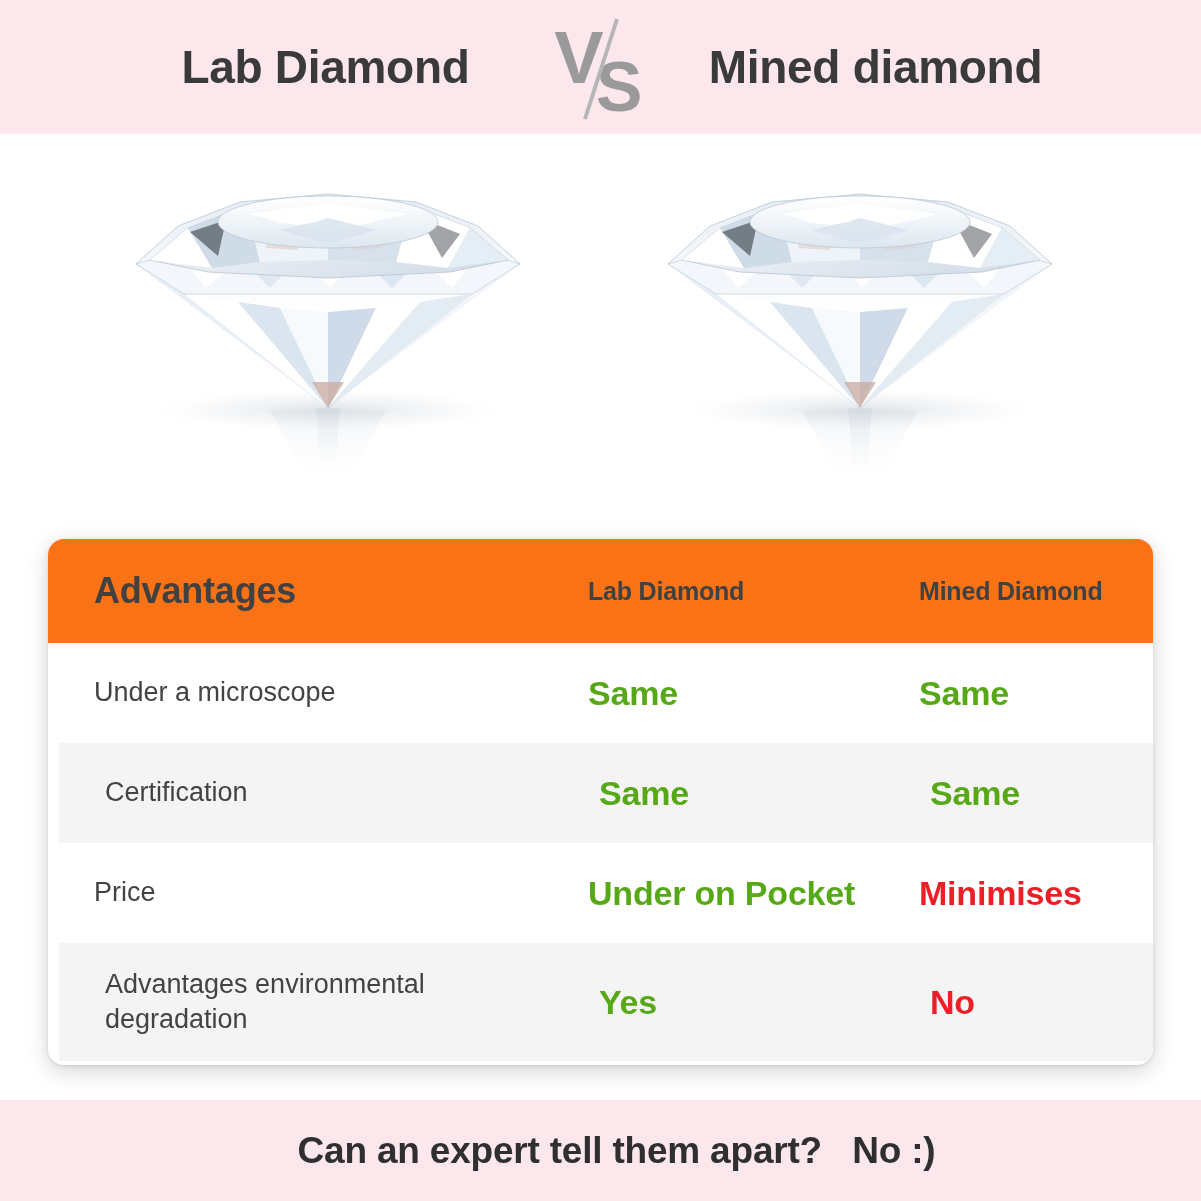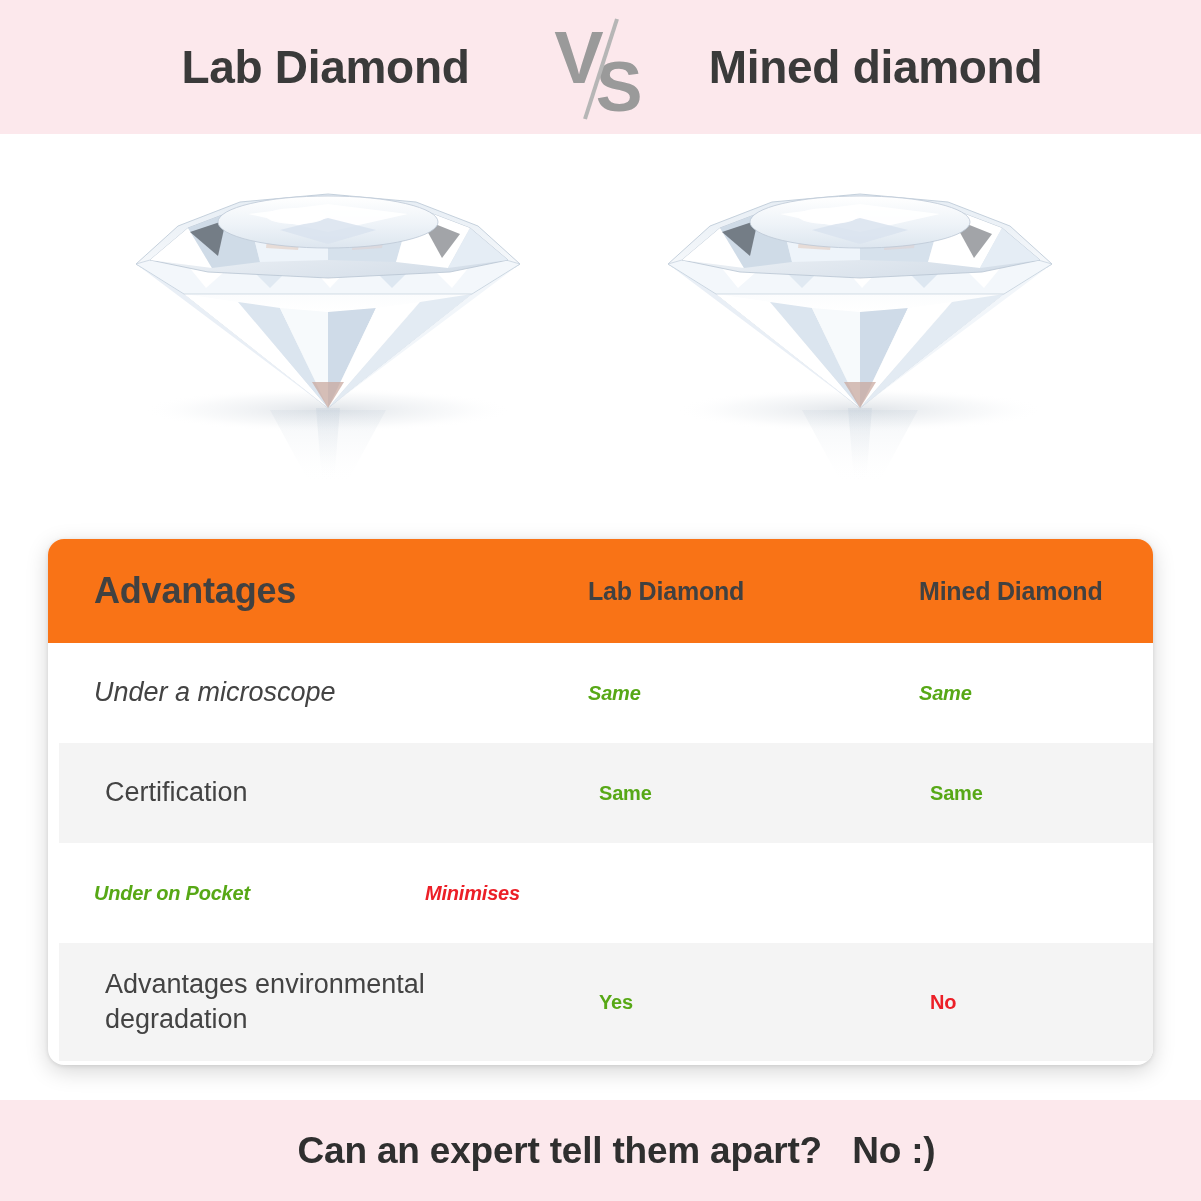--- a/index.html
+++ b/index.html
@@ -92,21 +92,21 @@
     align-items: center;
     width: 100%;
     box-sizing: border-box;
   }
   .t-row.header {
     height: 104px;
     background: #f97316;
   }
   .t-row.body { height: 100px; }
   .t-row.body.tall { height: 118px; }
-  .t-row.odd  { background: #ffffff; font-style: italic; }
+  .t-row.odd  { background: #ffffff; }
   .t-row.even { background: #f4f4f4; margin-left: 11px; }
 
   .c-feature {
     width: 494px;
     flex: 0 0 494px;
     box-sizing: border-box;
     padding-left: 46px;
     padding-right: 12px;
   }
   .c-lab {
@@ -137,21 +137,21 @@
     letter-spacing: -0.2px;
     white-space: nowrap;
   }
   .feature-text {
     font-size: 27px;
     font-weight: normal;
     color: #434343;
     line-height: 1.30;
   }
   .val {
-    font-size: 20px;
+    font-size: 34px;
     font-weight: bold;
     letter-spacing: -0.2px;
     white-space: nowrap;
     text-align: right;
   }
   .val.good { color: #57a816; }
   .val.bad  { color: #ec1f27; }
 
   
   .v-div {
@@ -392,20 +392,23 @@
         </div>
         <div class="c-lab">
           <span class="val good">Same</span>
         </div>
         <div class="c-mined">
           <span class="val good">Same</span>
         </div>
       </div>
 
       <div class="t-row body odd">
+        <div class="c-feature">
+          <span class="feature-text">Price</span>
+        </div>
         <div class="c-lab">
           <span class="val good">Under on Pocket</span>
         </div>
         <div class="c-mined">
           <span class="val bad">Minimises</span>
         </div>
       </div>
 
       <div class="t-row body even tall">
         <div class="c-feature">

